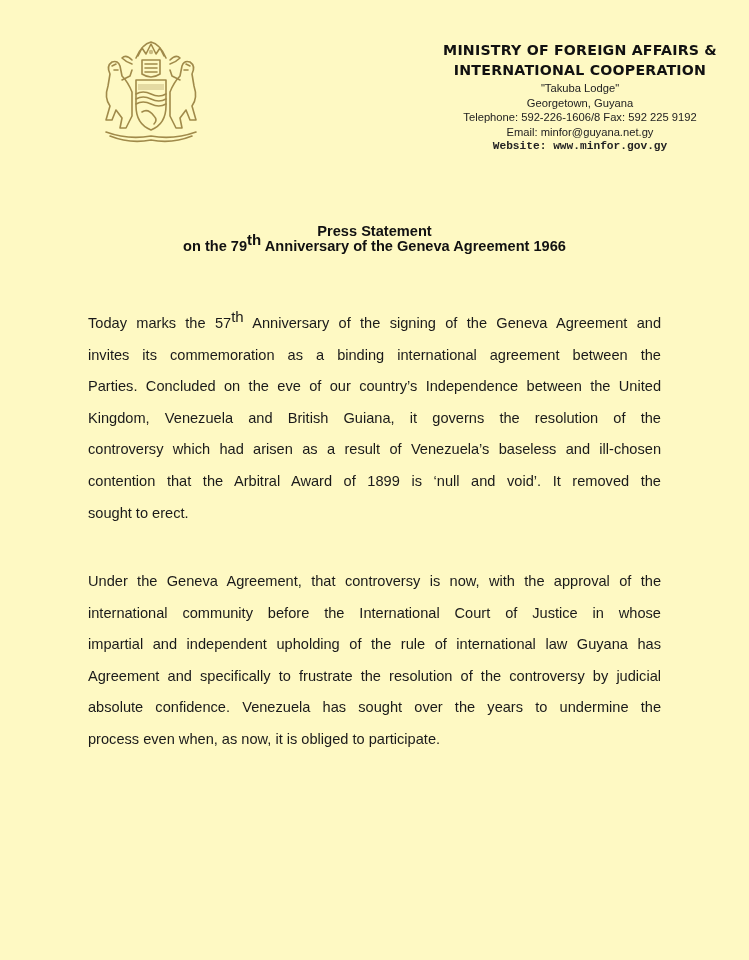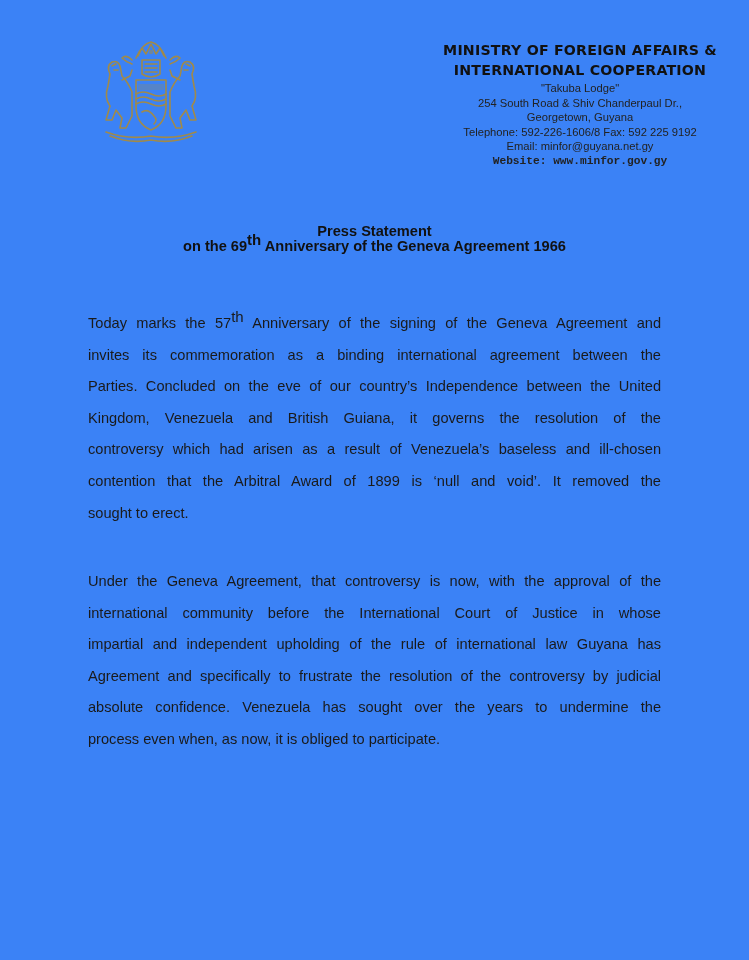--- a/index.html
+++ b/index.html
@@ -12,21 +12,21 @@
       height: 960px;
       position: relative;
       overflow: hidden;
       font-family: "Liberation Sans", sans-serif;
       color: #111;
     }
     .page {
       position: absolute;
       left: 0; top: 0;
       width: 749px; height: 960px;
-      background: #3b82f6;
+      background: #fef9c3;
     }
     .crest {
       position: absolute;
       left: 92px;
       top: 36px;
       width: 118px;
       height: 108px;
     }
     .letterhead {
       position: absolute;
@@ -139,29 +139,28 @@
     <g fill="#a08a4a" opacity="0.55">
       <circle cx="59" cy="16" r="2.2"></circle>
       <path d="M46 48 L72 48 L72 54 L46 54 Z" opacity="0.5"></path>
     </g>
   </svg>
 
   <div class="letterhead">
     <div class="ministry">MINISTRY OF FOREIGN AFFAIRS &amp;</div>
     <div class="ministry">INTERNATIONAL COOPERATION</div>
     <div class="addr first">"Takuba Lodge"</div>
-    <div class="addr">254 South Road &amp; Shiv Chanderpaul Dr.,</div>
     <div class="addr">Georgetown, Guyana</div>
     <div class="addr">Telephone: 592-226-1606/8 Fax: 592 225 9192</div>
     <div class="addr">Email: minfor@guyana.net.gy</div>
     <div class="website">Website: www.minfor.gov.gy</div>
   </div>
 
   <div class="title1">Press Statement</div>
-  <div class="title2"><span>on the 69</span><sup>th</sup><span> Anniversary of the Geneva Agreement 1966</span></div>
+  <div class="title2"><span>on the 79</span><sup>th</sup><span> Anniversary of the Geneva Agreement 1966</span></div>
 
   <div class="body para1">
     <span class="line"><span>Today marks the 57</span><sup>th</sup><span> Anniversary of the signing of the Geneva Agreement and</span></span>
     <span class="line">invites its commemoration as a binding international agreement between the</span>
     <span class="line">Parties. Concluded on the eve of our country’s Independence between the United</span>
     <span class="line">Kingdom, Venezuela and British Guiana, it governs the resolution of the</span>
     <span class="line">controversy which had arisen as a result of Venezuela’s baseless and ill-chosen</span>
     <span class="line">contention that the Arbitral Award of 1899 is ‘null and void’. It removed the</span>
     <span class="line last">sought to erect.</span>
   </div>

